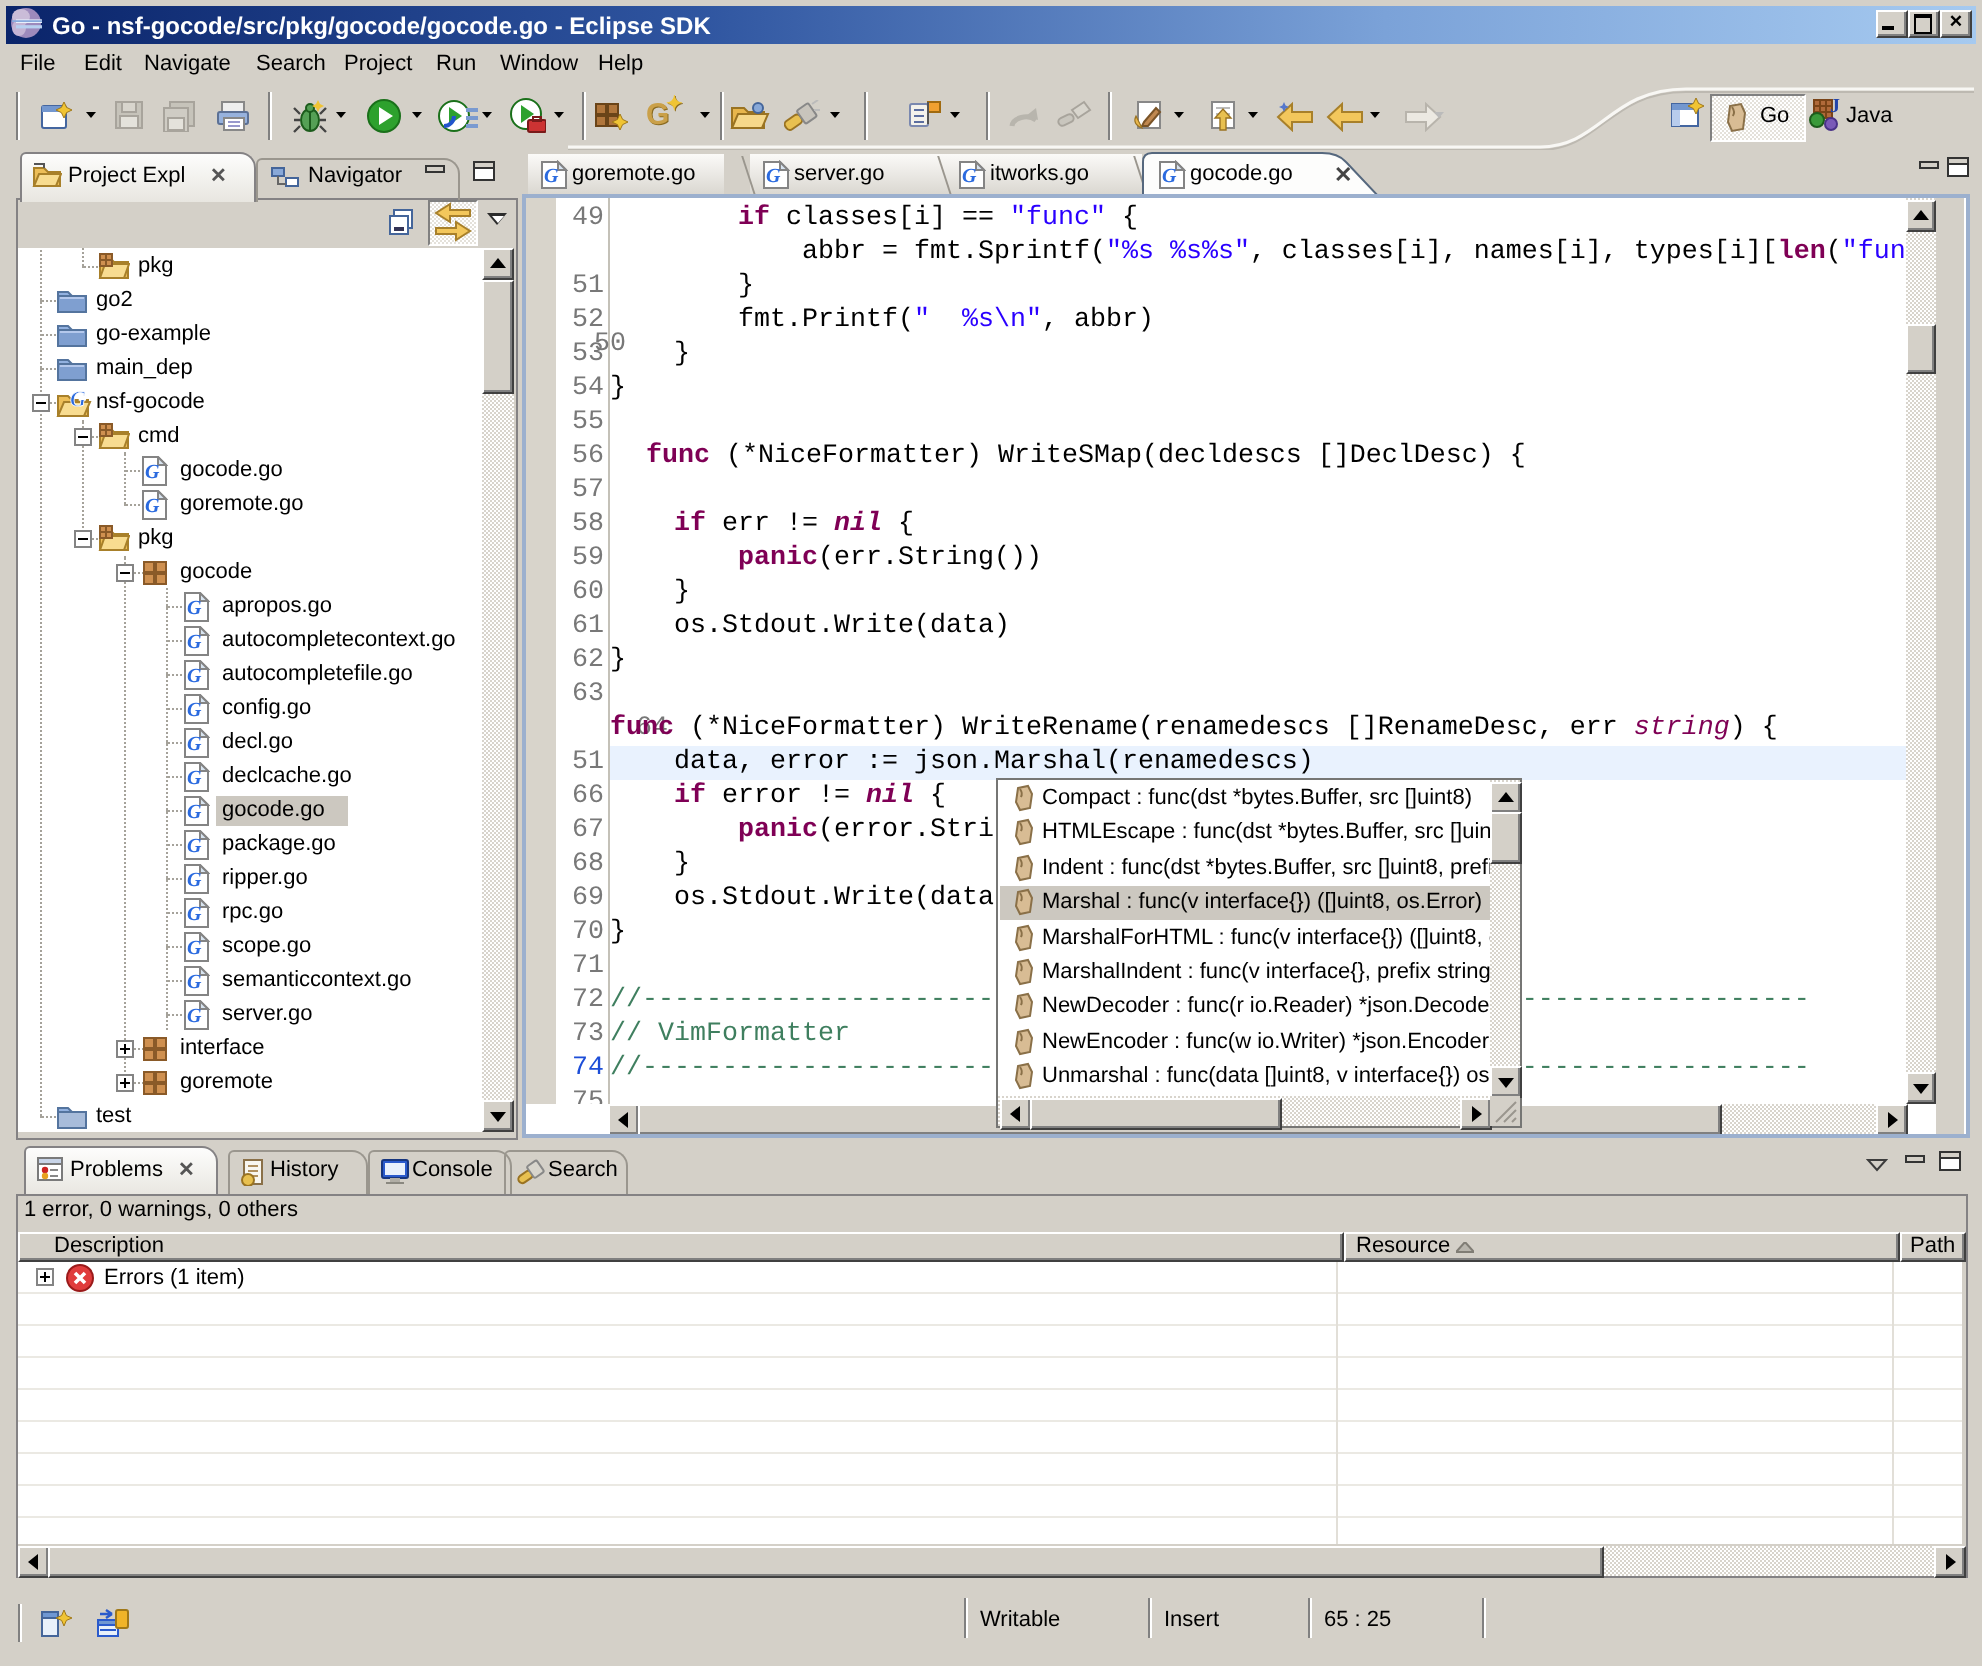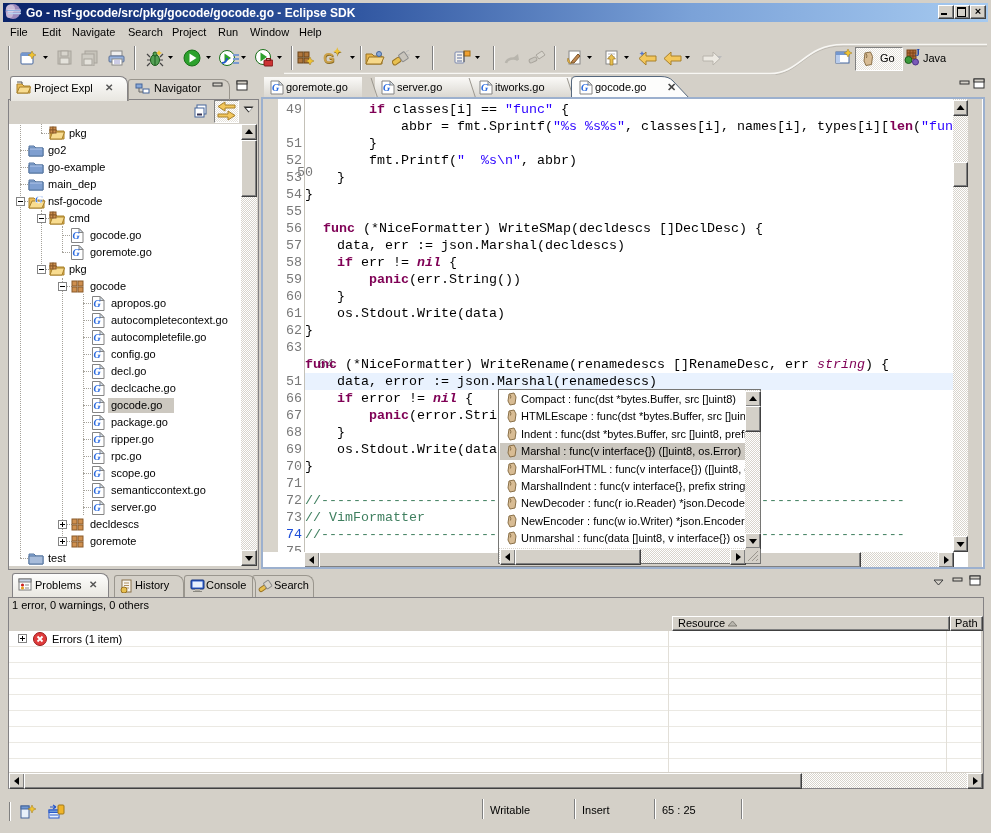--- a/index.html
+++ b/index.html
@@ -615,21 +615,21 @@
 <div class="ab" style="left:61px;top:393px;">
         <svg width="16" height="14">
           <g stroke="#8a5a28" fill="#cf9050">
             <rect x="2" y="2" width="5" height="5"></rect>
             <rect x="8" y="2" width="5" height="5"></rect>
             <rect x="2" y="8" width="5" height="5"></rect>
             <rect x="8" y="8" width="5" height="5"></rect>
           </g>
         </svg>
       </div>
-<div class="ab" style="left:81px;top:394px;">decldescs</div>
+<div class="ab" style="left:81px;top:394px;">interface</div>
 <div class="ab tt" style="left:53px;top:417px;width:10px;"></div>
 <div class="ab" style="left:49px;top:413px;">
         <svg width="9" height="9">
           <rect x="0.5" y="0.5" width="8" height="8" fill="#fff" stroke="#848484"></rect>
           <line x1="2" y1="4.5" x2="7" y2="4.5" stroke="#000"></line>
           <line x1="4.5" y1="2" x2="4.5" y2="7" stroke="#000"></line>
         </svg>
       </div>
 <div class="ab" style="left:61px;top:410px;">
         <svg width="16" height="14">
@@ -735,21 +735,20 @@
 <div class="ab mono" style="left:15px;top:53px;width:24px;text-align:right;color:#787878;">52</div>
 <div class="ab mono" style="left:42px;top:53px;">        fmt.Printf(<span class="st">"  %s\n"</span>, abbr)</div>
 <div class="ab mono" style="left:15px;top:70px;width:24px;text-align:right;color:#787878;">53</div>
 <div class="ab mono" style="left:42px;top:70px;">    }</div>
 <div class="ab mono" style="left:15px;top:87px;width:24px;text-align:right;color:#787878;">54</div>
 <div class="ab mono" style="left:42px;top:87px;">}</div>
 <div class="ab mono" style="left:15px;top:104px;width:24px;text-align:right;color:#787878;">55</div>
 <div class="ab mono" style="left:15px;top:121px;width:24px;text-align:right;color:#787878;">56</div>
 <div class="ab mono" style="left:60px;top:121px;"><span class="kw">func</span> (*NiceFormatter) WriteSMap(decldescs []DeclDesc) {</div>
 <div class="ab mono" style="left:15px;top:138px;width:24px;text-align:right;color:#787878;">57</div>
-<div class="ab mono" style="left:42px;top:138px;">    data, err := json.Marshal(decldescs)</div>
 <div class="ab mono" style="left:15px;top:155px;width:24px;text-align:right;color:#787878;">58</div>
 <div class="ab mono" style="left:42px;top:155px;">    <span class="kw">if</span> err != <span class="kwi">nil</span> {</div>
 <div class="ab mono" style="left:15px;top:172px;width:24px;text-align:right;color:#787878;">59</div>
 <div class="ab mono" style="left:42px;top:172px;">        <span class="kw">panic</span>(err.String())</div>
 <div class="ab mono" style="left:15px;top:189px;width:24px;text-align:right;color:#787878;">60</div>
 <div class="ab mono" style="left:42px;top:189px;">    }</div>
 <div class="ab mono" style="left:15px;top:206px;width:24px;text-align:right;color:#787878;">61</div>
 <div class="ab mono" style="left:42px;top:206px;">    os.Stdout.Write(data)</div>
 <div class="ab mono" style="left:15px;top:223px;width:24px;text-align:right;color:#787878;">62</div>
 <div class="ab mono" style="left:42px;top:223px;">}</div>
@@ -954,20 +953,23 @@
       </svg>
     </div>
 <div class="ab" style="left:964px;top:4px;">
       <svg width="14" height="11">
         <rect x="2" y="1" width="10" height="9" fill="#fff" stroke="#333"></rect>
         <rect x="2" y="1" width="10" height="3" fill="#d4d0c8" stroke="#333"></rect>
       </svg>
     </div>
 <div class="ab" style="left:4px;top:26px;width:974px;height:190px;border:1px solid #848284;background:#d4d0c8;"></div>
 <div class="ab" style="left:8px;top:28px;text-align:right;">1 error, 0 warnings, 0 others</div>
+<div class="ab btn" style="left:5px;top:45px;width:661px;height:13px;">
+      <div class="ab" style="left:17px;top:0px;">Description</div>
+    </div>
 <div class="ab btn" style="left:668px;top:45px;width:276px;height:13px;">
       <div class="ab" style="left:5px;top:0px;">Resource</div>
       <svg class="ab" style="left:55px;top:4px;" width="9" height="6">
         <path d="M4.5 0 L9 5 H0z" fill="#b8b5ad" stroke="#807d75"></path>
       </svg>
     </div>
 <div class="ab btn" style="left:946px;top:45px;width:31px;height:13px;">
       <div class="ab" style="left:4px;top:0px;">Path</div>
     </div>
 <div class="ab" style="left:5px;top:60px;width:972px;height:141px;background:#fff;"></div>

